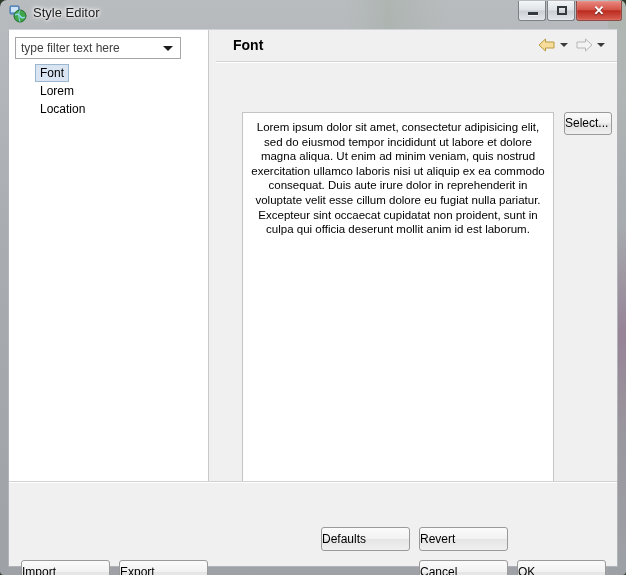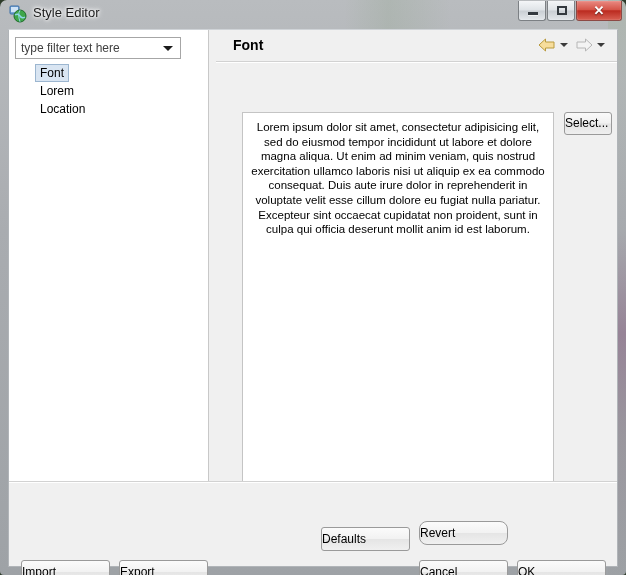--- a/index.html
+++ b/index.html
@@ -306,21 +306,21 @@
     color: #000;
     background: linear-gradient(to bottom, #fbfbfb 0%, #f2f2f2 48%, #e5e5e5 52%, #f0f0f0 100%);
     border: 1px solid #9a9a9a;
     border-radius: 3px;
     box-sizing: border-box;
     line-height: 22px;
     text-align: left;
     white-space: nowrap;
   }
   .btn-defaults { left: 312px; top: 44px; }
-  .btn-revert   { left: 410px; top: 38px; border-radius: 8px; }
+  .btn-revert   { left: 410px; top: 44px; }
   .btn-apply    { left: 508px; top: 44px; }
   .btn-cancel   { left: 410px; top: 77px; }
   .btn-ok       { left: 508px; top: 77px; }
   .btn-import   { left: 12px;  top: 77px; }
   .btn-export   { left: 110px; top: 77px; }
 </style>
 </head>
 <body>
 
 <div class="window">

